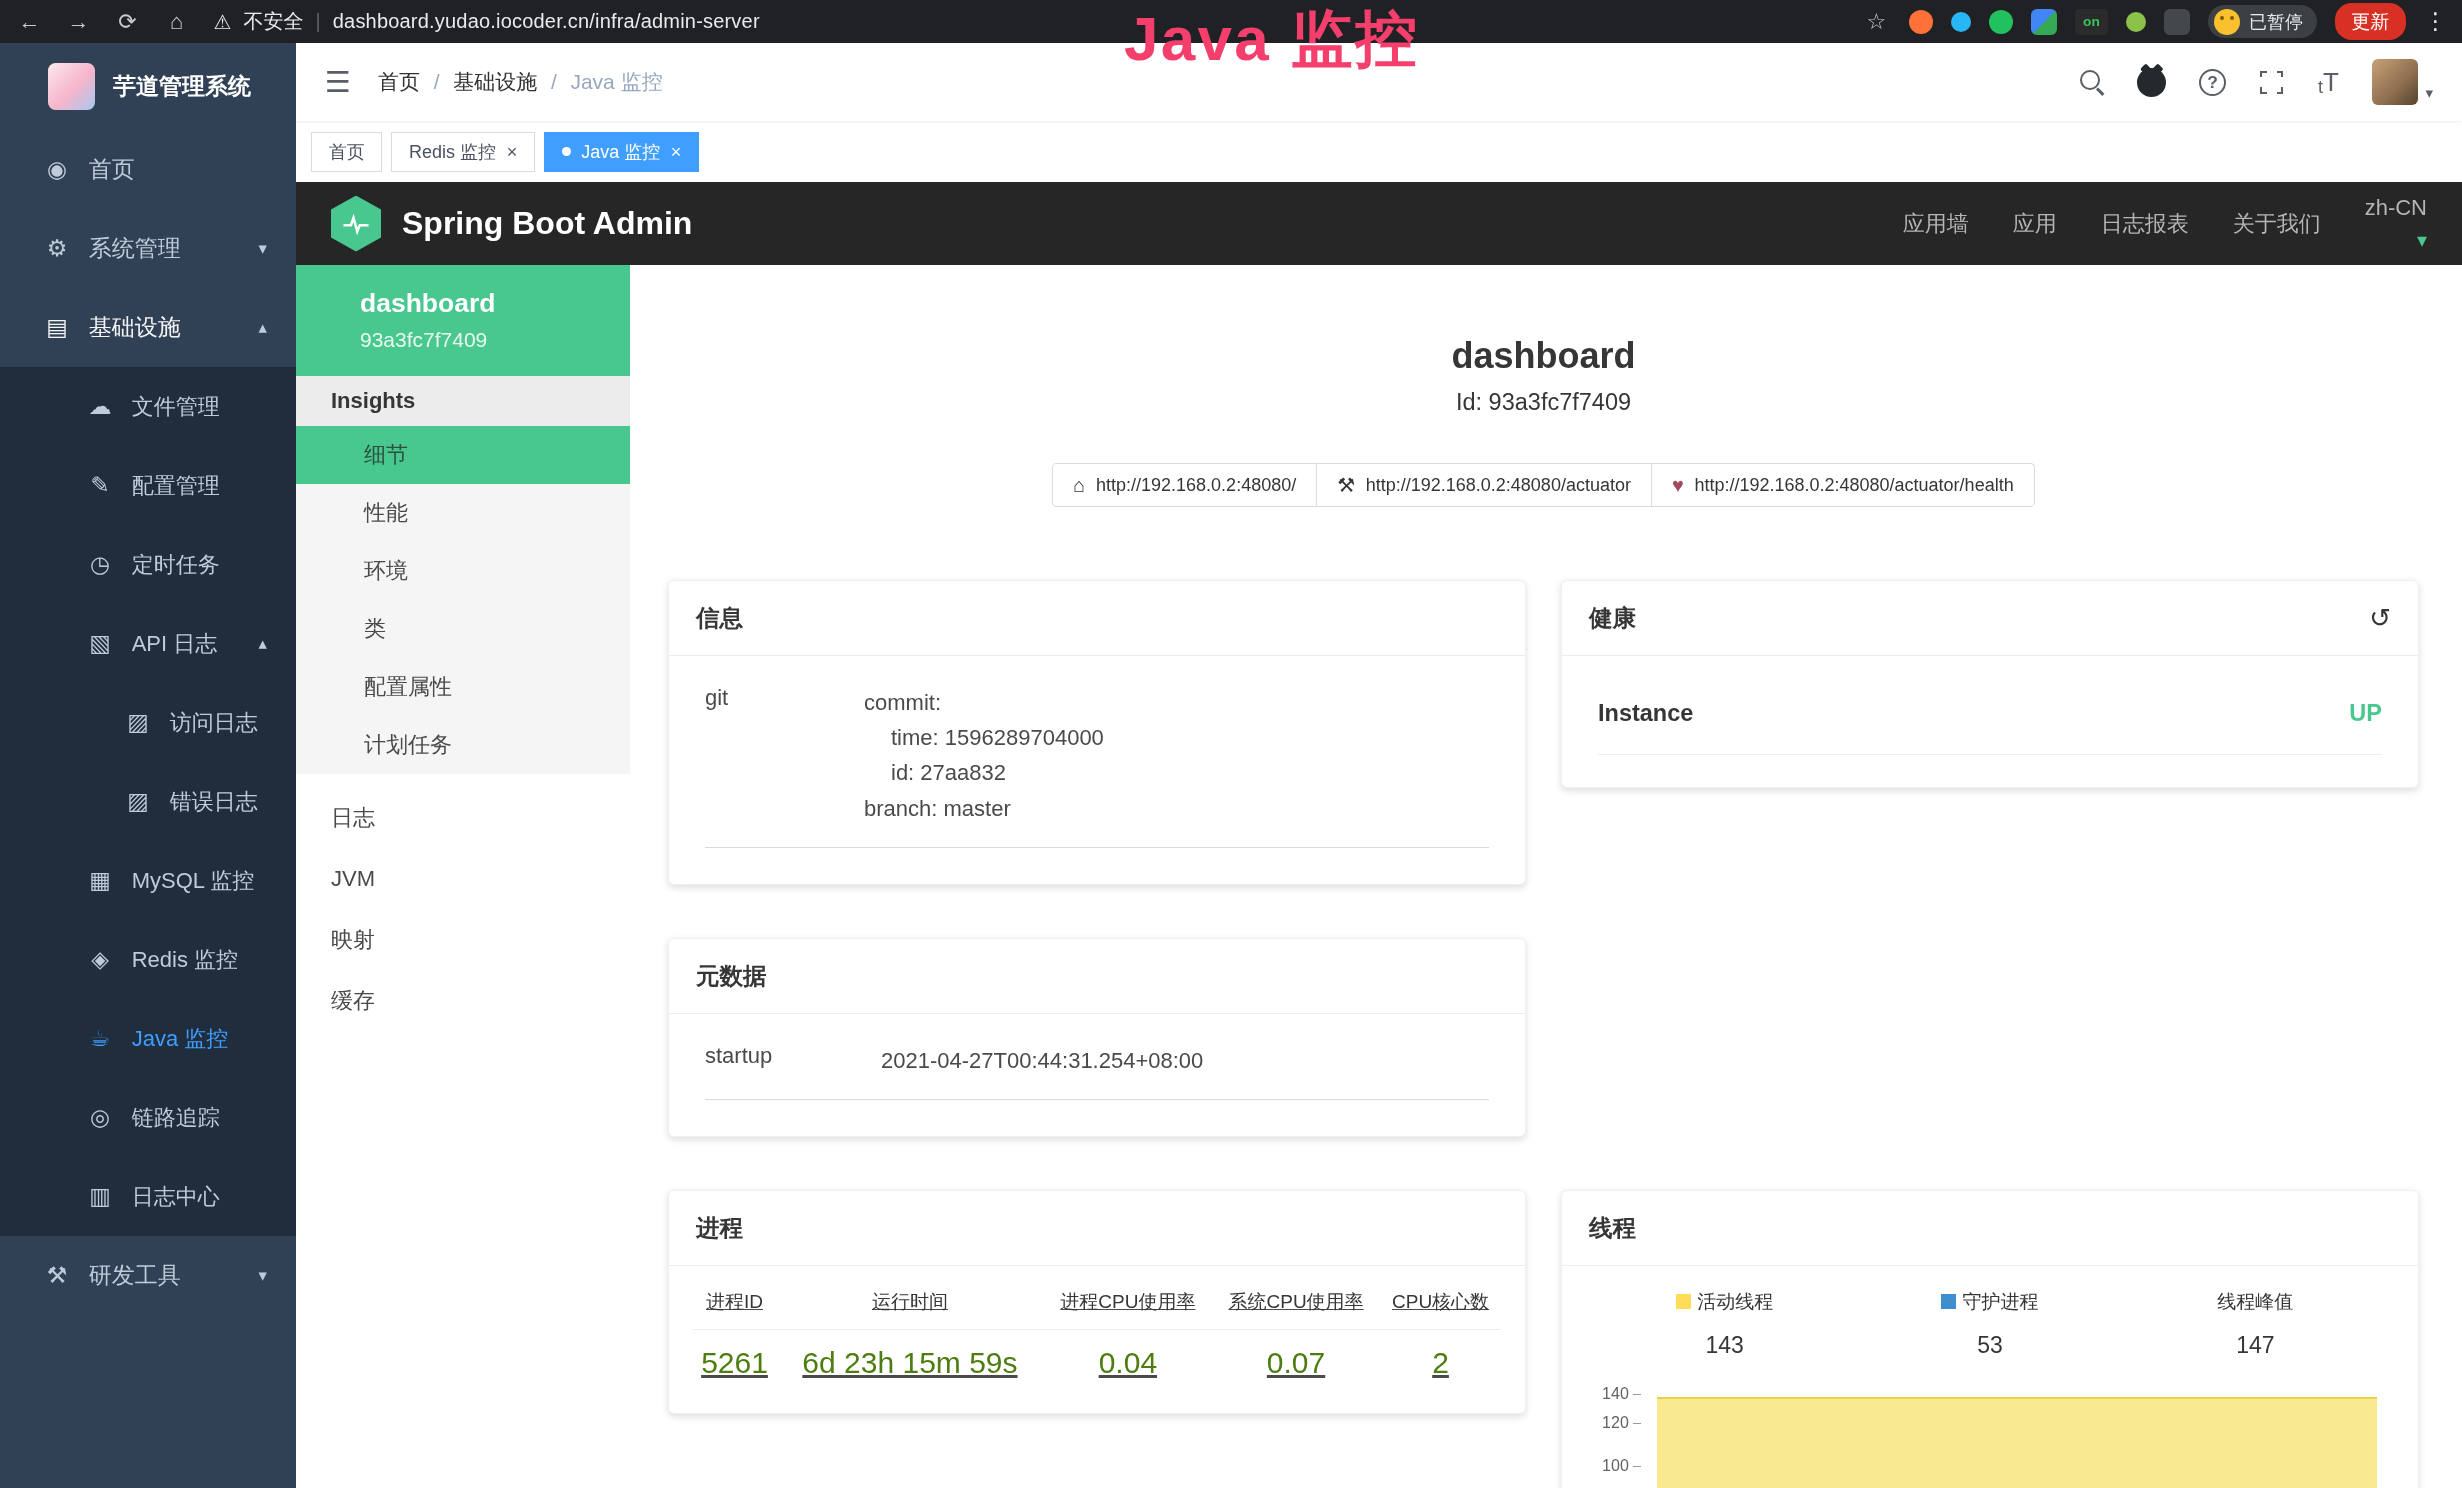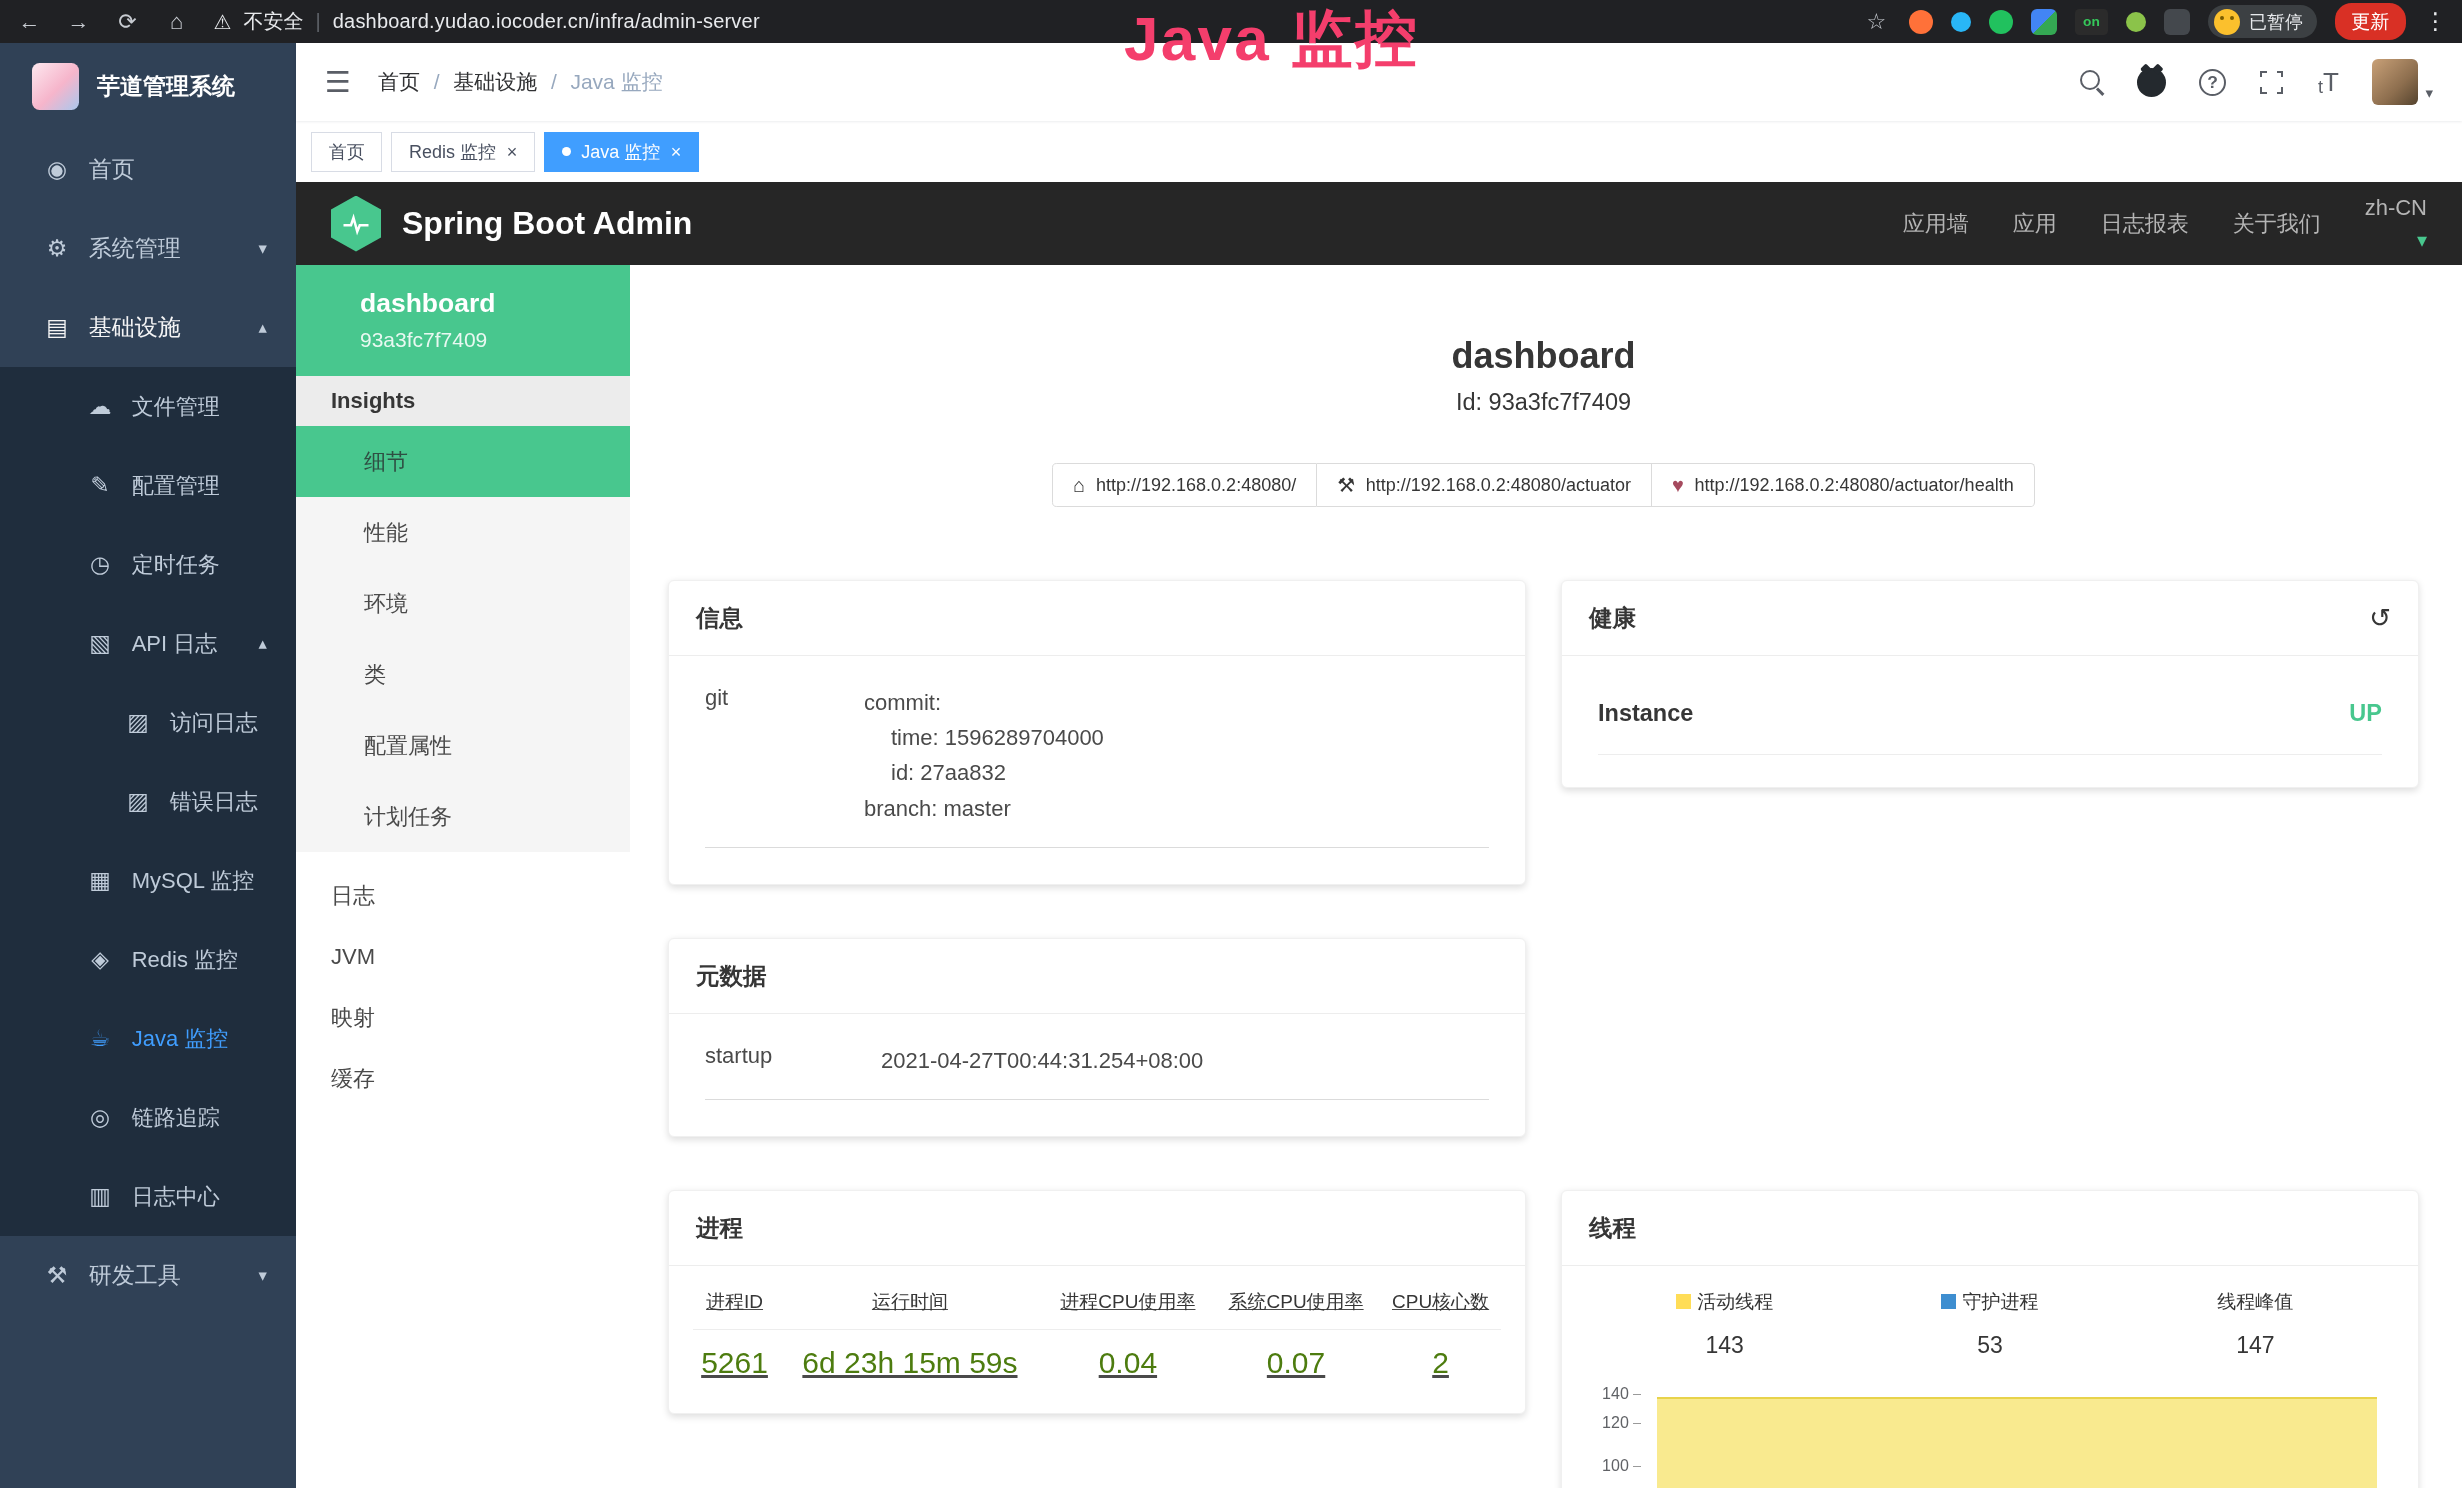--- a/index.html
+++ b/index.html
@@ -21,21 +21,21 @@
   .ext-square { width:26px; height:26px; border-radius:6px; display:inline-block; }
   .ext-on { min-width:33px; height:26px; background:#2b2b2b; border-radius:4.6px; color:#35c75a; font-size:13.7px; display:inline-flex; align-items:center; justify-content:center; font-weight:bold; }
   .paused-pill { display:flex; align-items:center; gap:9px; background:#3c4043; border-radius:18px; padding:3.8px 13.7px 3.8px 6px; font-size:18px; color:#e8eaed; }
   .face { width:26px; height:26px; border-radius:50%; background:#fbc02d; position:relative; }
   .face::before { content:""; position:absolute; left:6px; top:7.6px; width:3.8px; height:3.8px; border-radius:50%; background:#7a5c00; box-shadow:10px 0 0 #7a5c00; }
   .update-btn { background:#d93025; color:#fff; border-radius:16.7px; padding:5.3px 16.7px; font-size:19px; }
   .b-menu { font-size:23px; color:#e8eaed; }
 
   
   .sidebar { position:absolute; left:0; top:43px; width:296px; bottom:0; background:#304156; color:#bfcbd9; font-size:23px; overflow:hidden; }
-  .logo-row { height:87px; display:flex; align-items:center; gap:18px; padding-left:32px; }
+  .logo-row { height:87px; display:flex; align-items:center; gap:18px; padding-left:48px; }
   .logo-img { width:47px; height:47px; border-radius:7.6px; background:linear-gradient(135deg,#fde8ef,#f6b5cb 55%,#a9c8ee); flex-shrink:0; }
   .logo-title { color:#fff; font-weight:bold; font-size:23px; }
   .menu-item { height:79px; display:flex; align-items:center; padding-left:42px; gap:16.7px; }
   .mi-icon { width:30px; text-align:center; font-size:23px; flex-shrink:0; }
   .chev { margin-left:auto; margin-right:29px; font-size:16.7px; color:#bfcbd9; }
   .active-parent { color:#f4f4f5; }
   .submenu { background:#1f2d3d; }
   .submenu .menu-item { padding-left:85px; font-size:22px; }
   .submenu .nested { padding-left:123px; }
   .active-blue, .active-blue .mi-icon { color:#409eff; }
@@ -84,21 +84,21 @@
   .locale { display:flex; align-items:flex-end; gap:7px;flex-direction:column; }
   .caret-green { color:#48c78e; font-size:20px; }
 
   .sba-body { flex:1; display:flex; overflow:hidden; }
   .sba-side { width:334px; flex-shrink:0; background:#fff; font-size:22px; color:#4a4a4a; }
   .instance-box { height:111px; background:#48c78e; color:#fff; padding:23px 0 0 64px; }
   .instance-name { font-size:26.5px; font-weight:bold; }
   .instance-id { font-size:21px; opacity:.88; margin-top:9px; }
   .menu-label { height:50px; background:#ececec; display:flex; align-items:center; padding-left:35px; font-weight:bold; color:#363636; }
   .sba-group { background:#f5f5f5; }
-  .sba-item { height:71px; display:flex; align-items:center; padding-left:68px; }
+  .sba-item { height:58px; display:flex; align-items:center; padding-left:68px; }
   .sba-item.sel { background:#48c78e; color:#2f4f43; }
   .sba-root { margin-top:13.7px; }
   .sba-root .sba-item { padding-left:35px; height:61px; background:#fff; }
 
   .sba-content { flex:1; overflow:hidden; padding:70px 43px 0 38px; }
   .page-title { text-align:center; font-size:36px; font-weight:bold; color:#363636; }
   .page-sub { text-align:center; font-size:23.5px; color:#363636; margin-top:12px; }
   .links-row { display:flex; justify-content:center; margin-top:47px; }
   .link-btn { border:0.8px solid #dbdbdb; background:#fff; height:44px; display:flex; align-items:center; gap:10.6px; padding:0 20px; font-size:18px; color:#363636; }
   .link-btn + .link-btn { border-left:none; }

